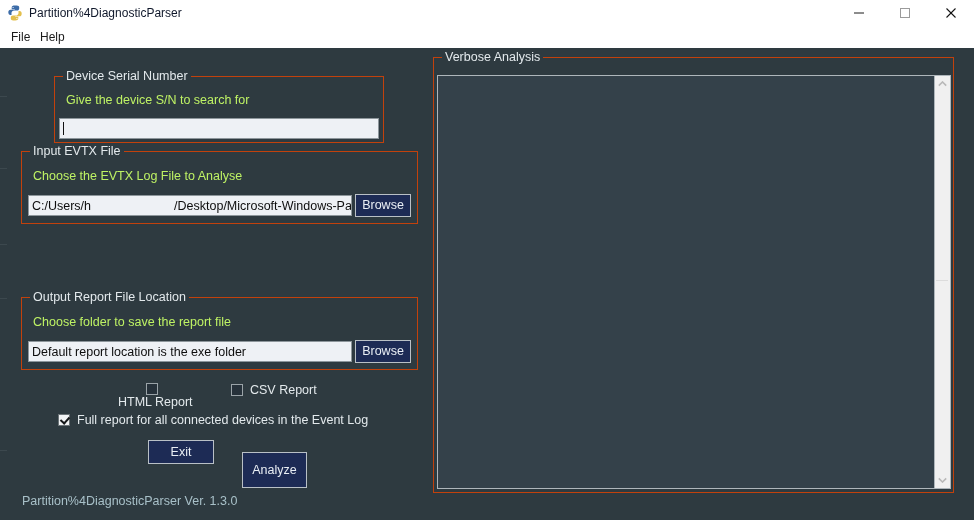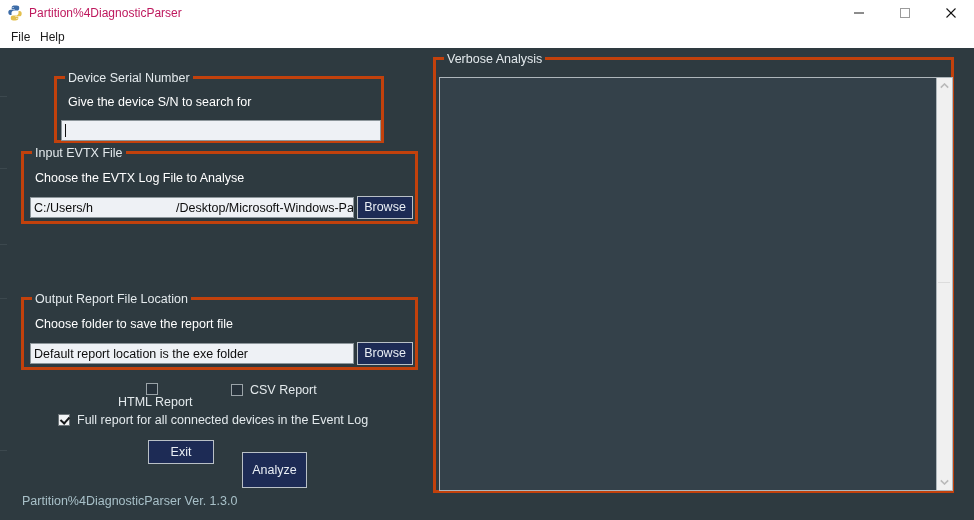--- a/index.html
+++ b/index.html
@@ -29,21 +29,21 @@
   }
   .title-icon {
     position: absolute;
     left: 7px; top: 5px;
     width: 16px; height: 16px;
   }
   .title-text {
     position: absolute;
     left: 29px; top: 5px;
     font-size: 12px;
-    color: #be185d;
+    color: #0f172a;
     line-height: 16px;
     white-space: nowrap;
   }
   .wctrl {
     position: absolute;
     top: 0;
     width: 46px; height: 26px;
     cursor: default;
   }
   .wctrl svg { position: absolute; left: 50%; top: 50%; transform: translate(-50%,-50%); }
@@ -83,37 +83,37 @@
     position: absolute;
     left: 0;
     width: 7px;
     height: 1px;
     background: #3c484e;
   }
 
   
   .group {
     position: absolute;
-    border: 3px solid #c2410c;
+    border: 1px solid #c2410c;
     box-sizing: border-box;
   }
   .group-title {
     position: absolute;
     top: -8px;
     left: 8px;
     padding: 0 3px;
     background: #2e3a40;
     color: #e3e9ec;
     font-size: 12.5px;
     line-height: 14px;
     white-space: nowrap;
   }
   .group-label {
     position: absolute;
-    color: #ffffff;
+    color: #bef264;
     font-size: 12.5px;
     white-space: nowrap;
   }
 
   
   .textfield {
     position: absolute;
     background: #eef1f5;
     border: 1px solid #8d969b;
     box-sizing: border-box;

